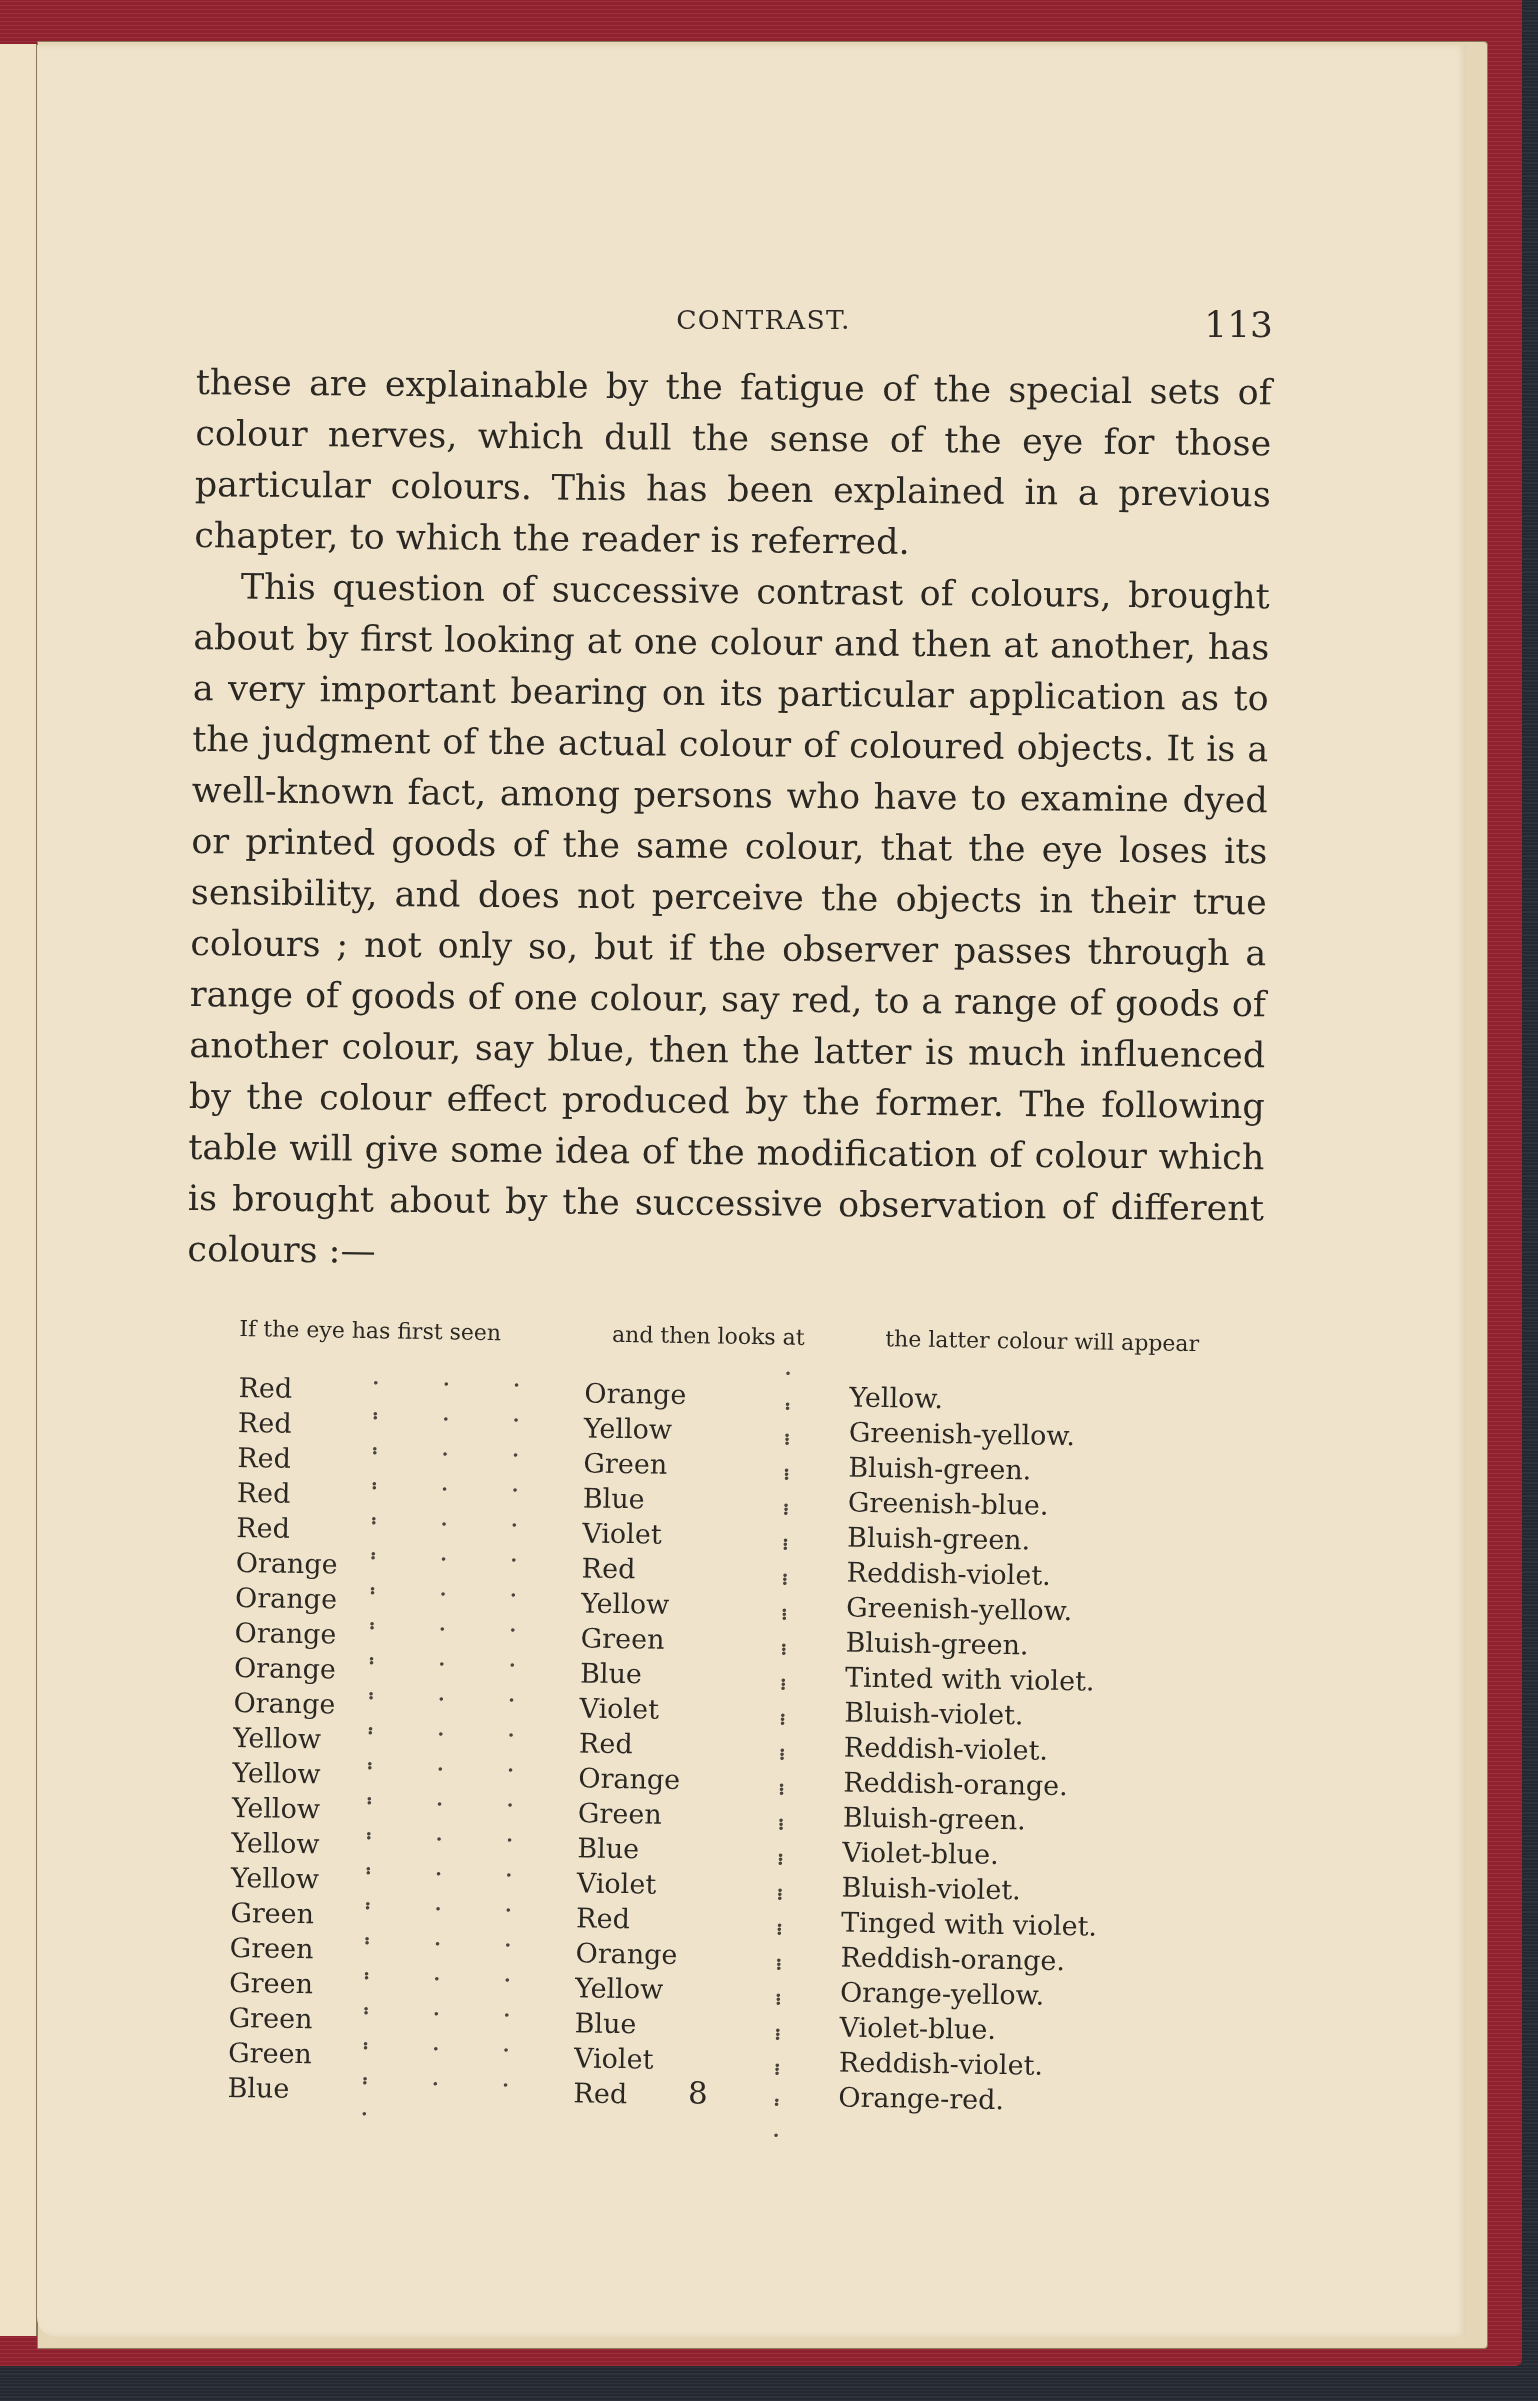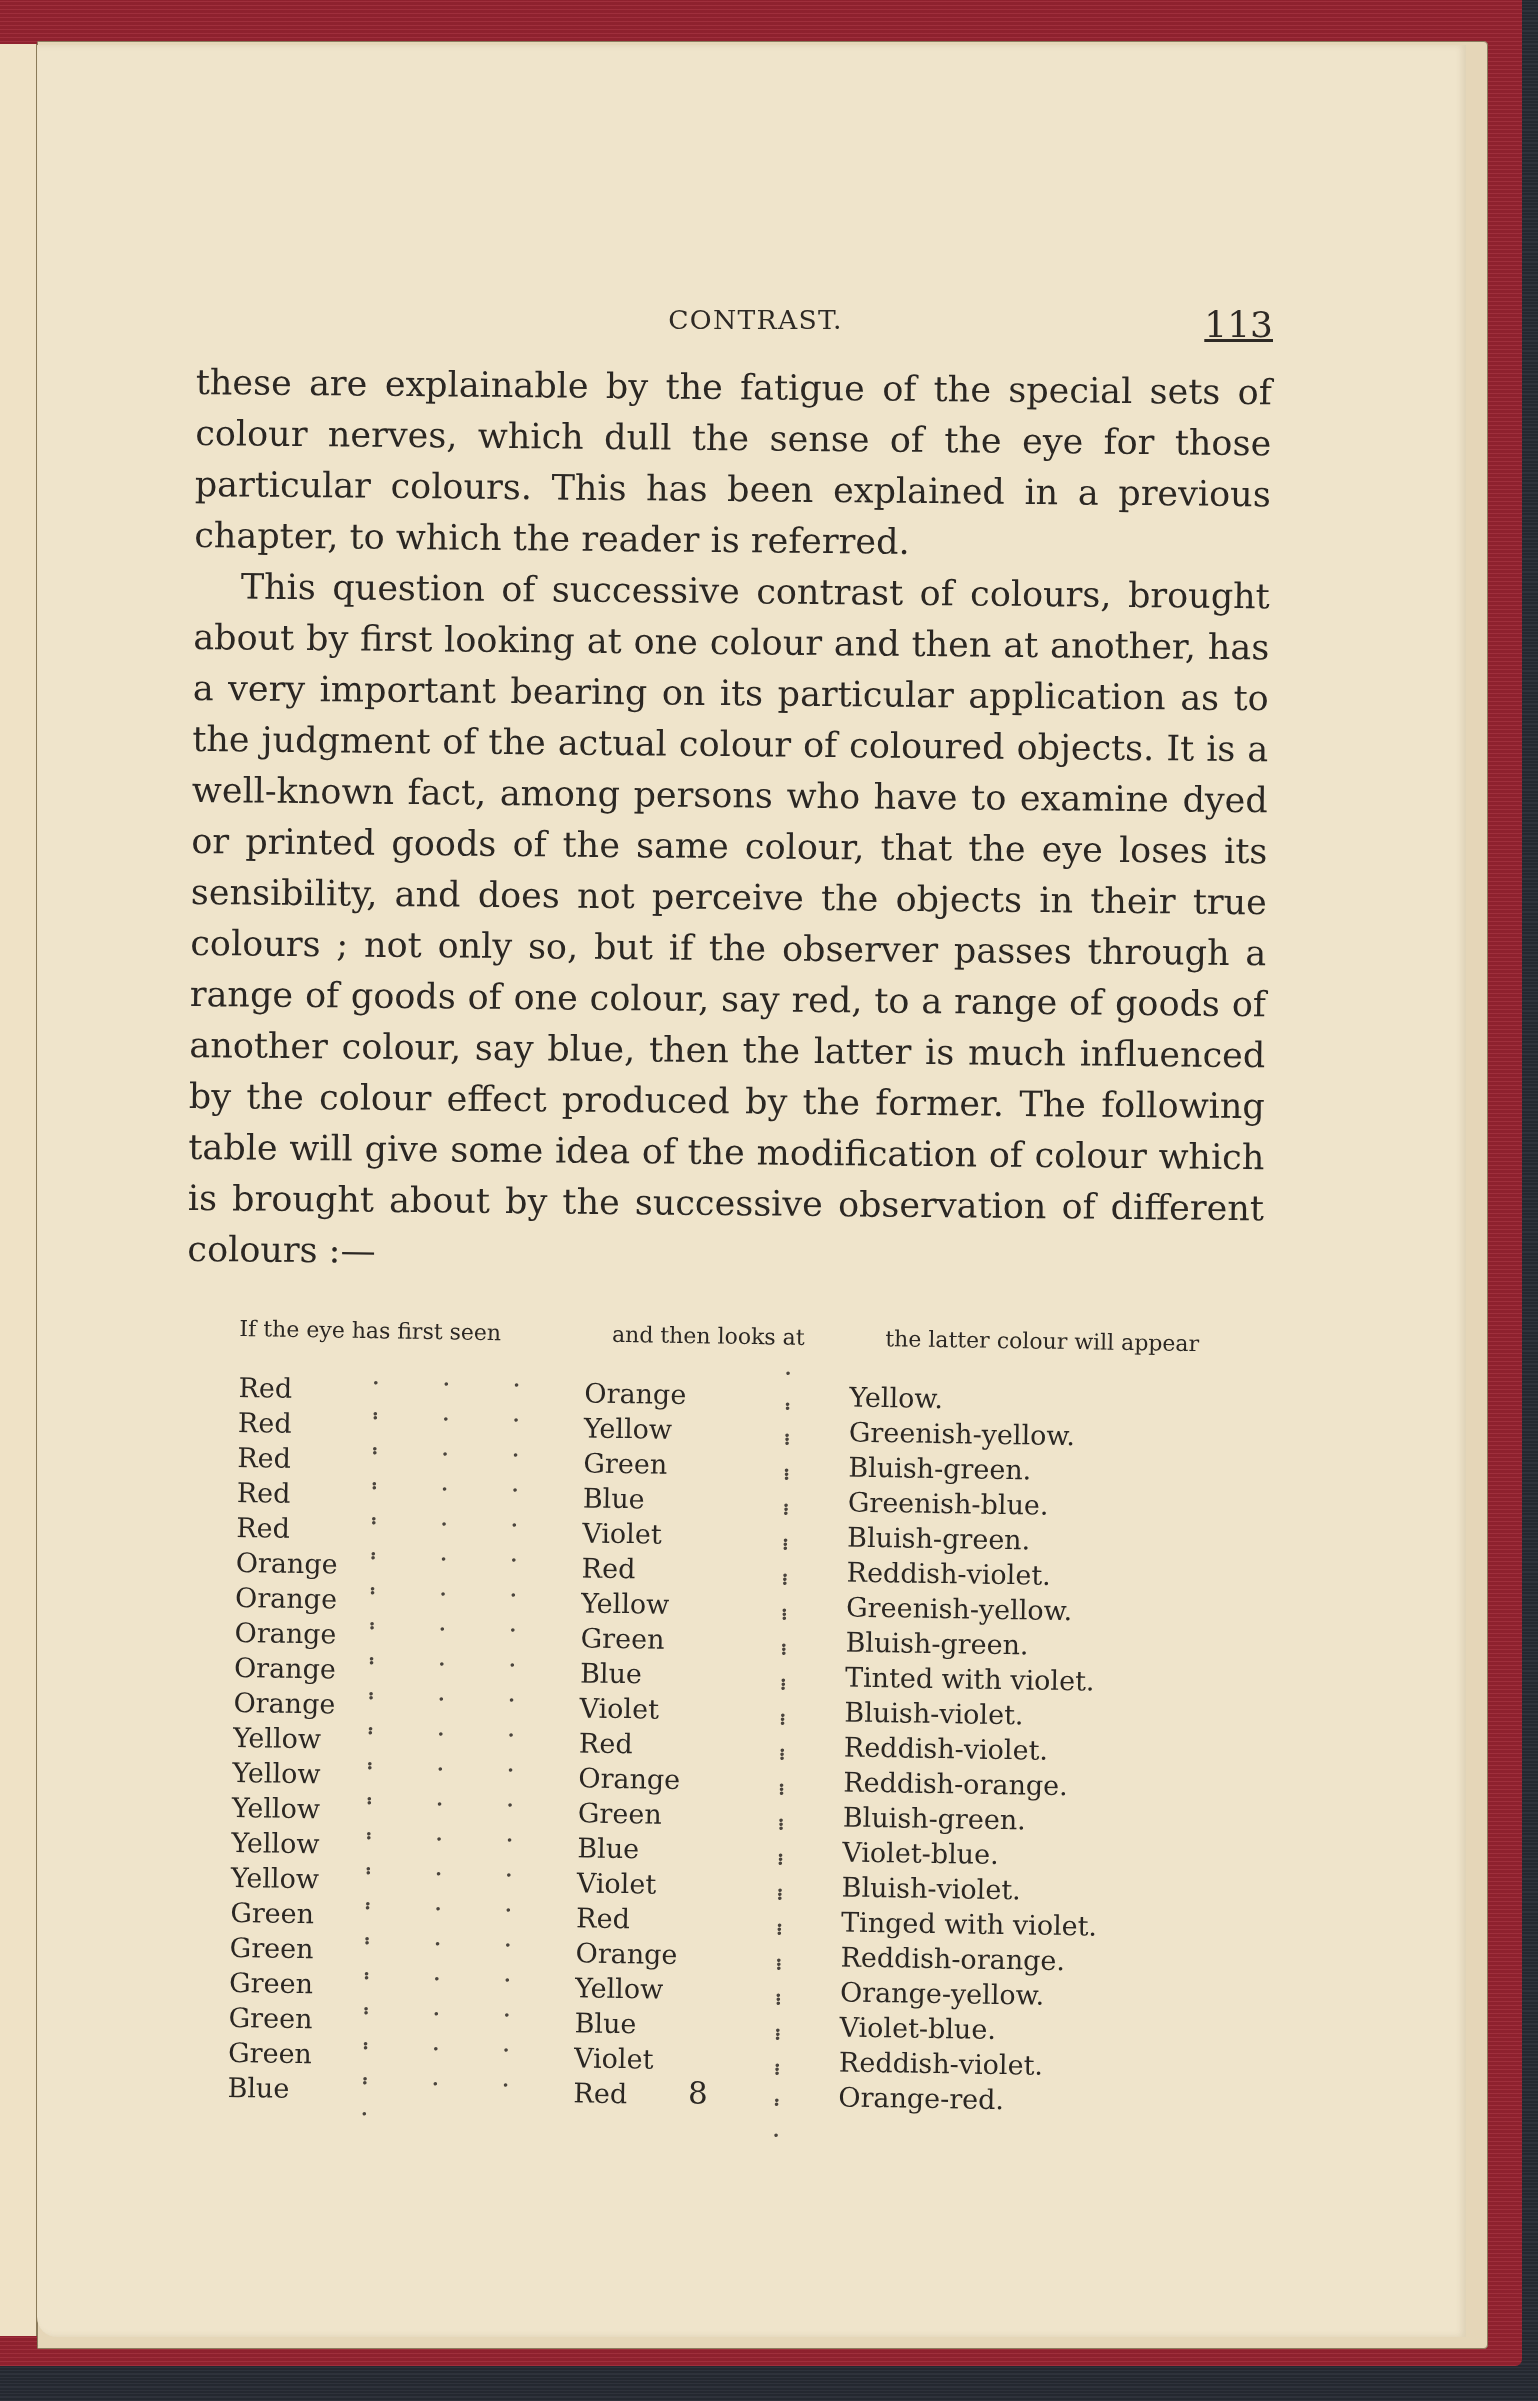--- a/index.html
+++ b/index.html
@@ -33,27 +33,27 @@
       border: 1.3px solid #8a7c5e;
       border-radius: 1.3px 4px 4px 1.3px;
     }
     .page {
       position: absolute; left: 37px; top: 45px; width: 1429px; height: 2292px;
       background: #efe4cb;
       box-shadow: inset -4px 0 6.6px rgba(120,100,60,0.15);
       border-bottom-left-radius: 20px;
     }
     .running-head {
-      position: absolute; top: 259px; left: 4px; width: 100%;
+      position: absolute; top: 259px; left: 12px; width: 100%;
       text-align: center;
       font-size: 26.6px; letter-spacing: 1.3px; color: #2e2a25;
     }
     .page-number {
       position: absolute; top: 259px; right: 193px;
-      font-size: 36px; color: #2e2a25; text-decoration: underline;
+      font-size: 36px; color: #2e2a25;
     }
     .body-text {
       position: absolute; left: 159px; top: 312px; width: 1076px;
       font-size: 35px; line-height: 51px; color: #2b2723;
       text-align: justify;
       transform: rotate(0.55deg); transform-origin: left top;
     }
     .body-text p { margin: 0; text-indent: 0; }
     .body-text p.indent { text-indent: 47px; }
     .colour-table {

